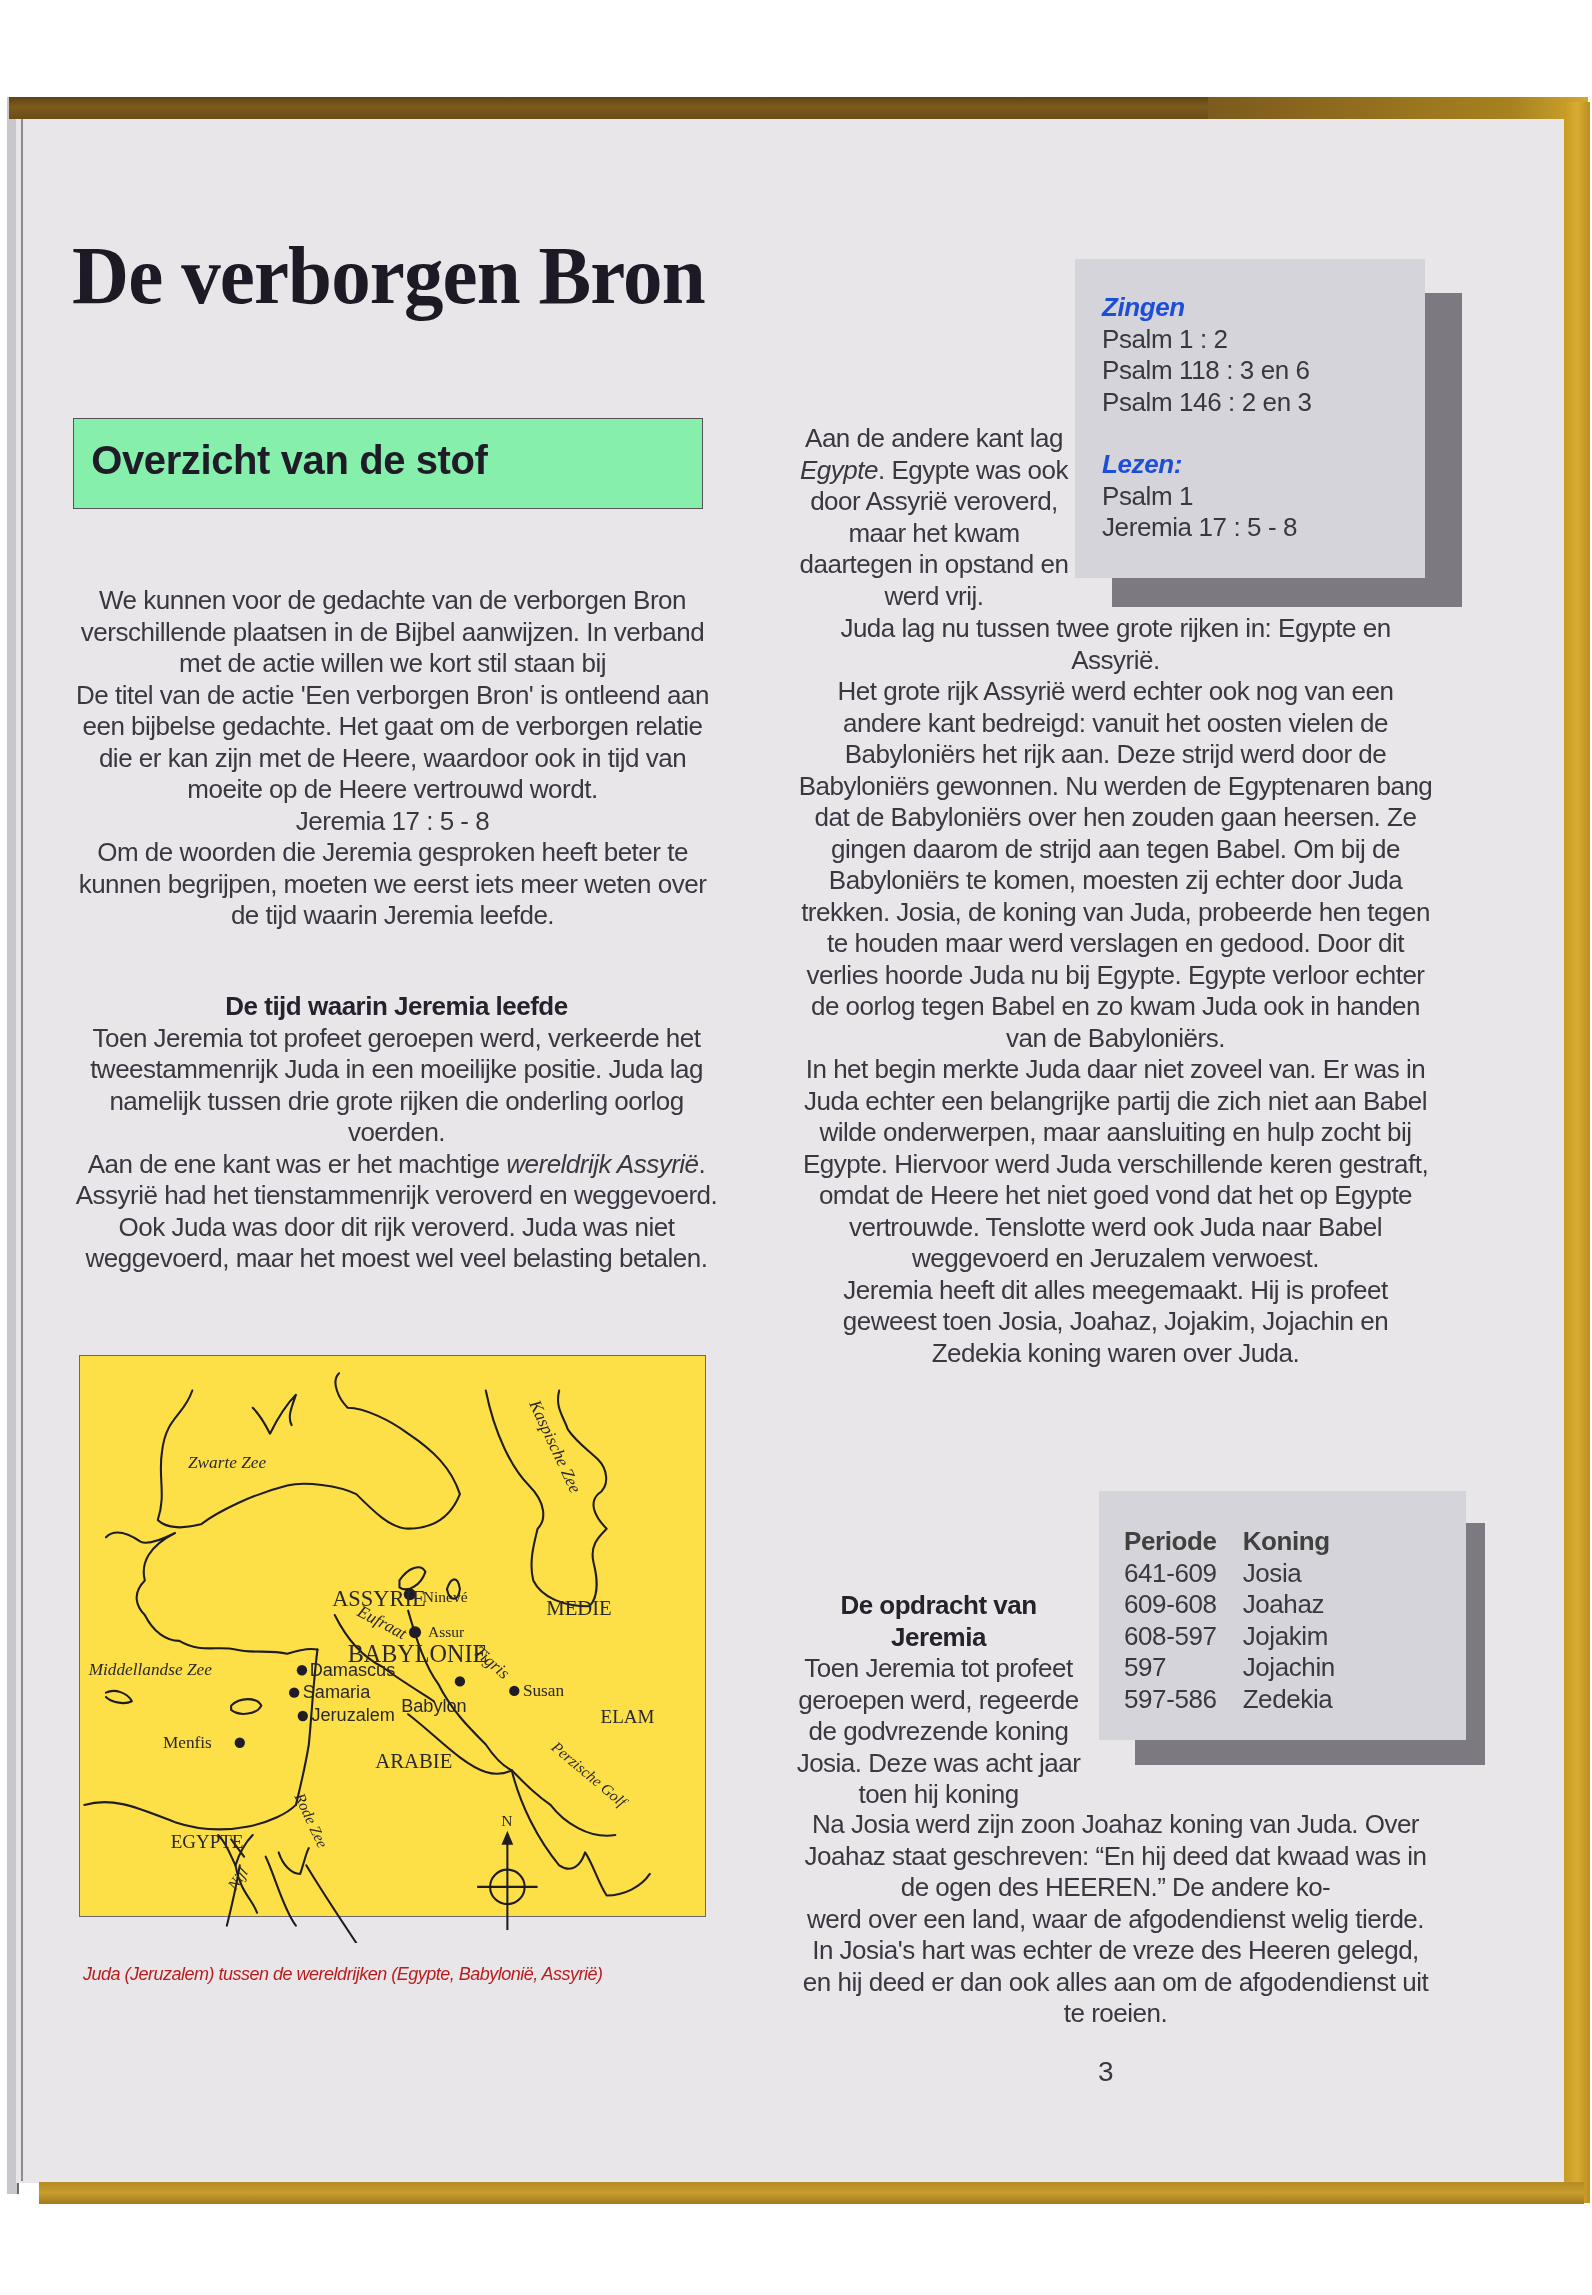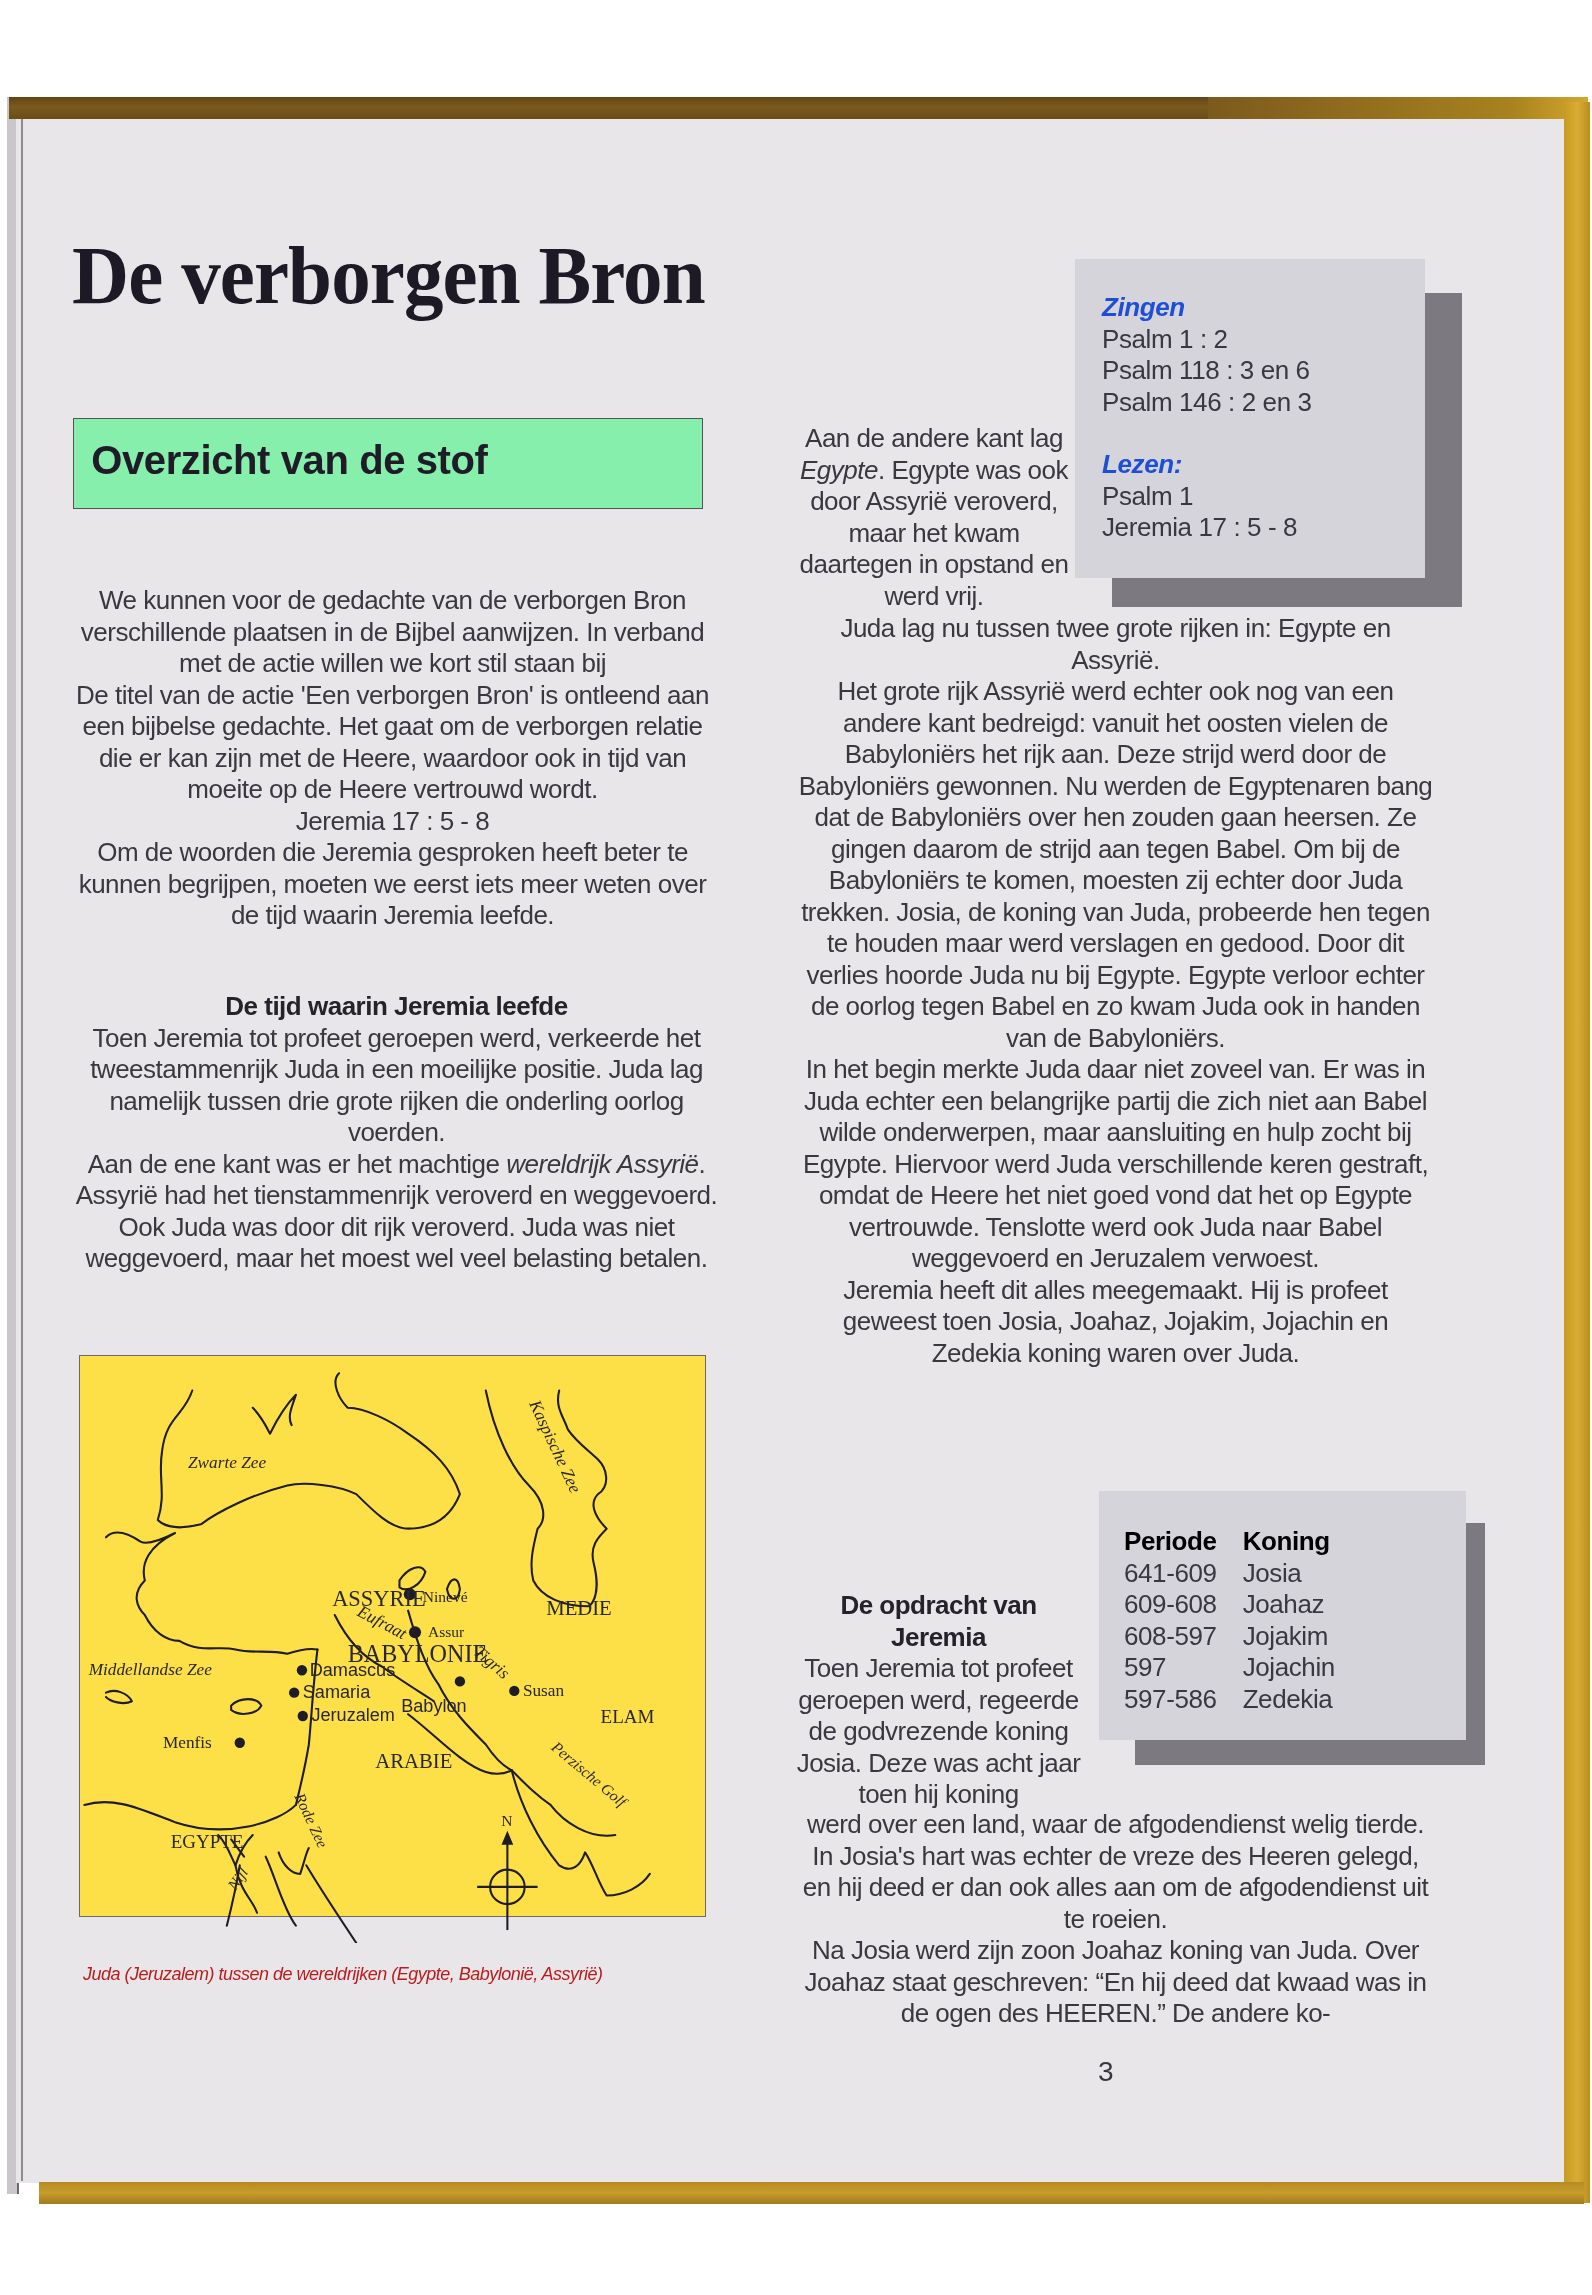--- a/index.html
+++ b/index.html
@@ -54,21 +54,21 @@
     .sidebar1 { position: absolute; left: 1075px; top: 259px; width: 350px; height: 319px; background: #d5d4da; }
     .sidebar1-text { position: absolute; left: 1102px; top: 292px; font-size: 26px; line-height: 31.5px; color: #3a3740; letter-spacing: -0.4px; }
     .sidebar1-text .h { font-weight: bold; font-style: italic; color: #1d4ed8; }
 
     .right-intro { left: 796px; top: 423px; width: 276px; }
     .right-main { left: 796px; top: 613px; width: 639px; }
 
     .sidebar2-shadow { position: absolute; left: 1135px; top: 1523px; width: 350px; height: 242px; background: #7c7a80; }
     .sidebar2 { position: absolute; left: 1099px; top: 1491px; width: 367px; height: 249px; background: #d5d4da; }
     .kings { position: absolute; left: 1124px; top: 1526px; font-size: 26px; line-height: 31.5px; color: #3a3740; border-collapse: collapse; letter-spacing: -0.4px; }
-    .kings th { font-weight: bold; text-align: left; color: #000000; padding: 0 26px 0 0; }
+    .kings th { font-weight: bold; text-align: left; color: #404040; padding: 0 26px 0 0; }
     .kings td { padding: 0 26px 0 0; }
 
     .right-op { left: 796px; top: 1590px; width: 285px; }
     .right-op2 { left: 796px; top: 1809px; width: 639px; }
 
     .page-number { position: absolute; left: 1098px; top: 2056px; font-size: 28px; color: #3a3740; }
     .map-label { font-family: "Liberation Serif", serif; fill: #2a2730; }
   </style>
 </head>
 <body>
@@ -226,18 +226,18 @@
       </tr>
   </tbody>
 </table>
 
 <div class="col right-op">
   <p class="h">De opdracht van Jeremia</p>
   <p>Toen Jeremia tot profeet geroepen werd, regeerde de godvrezende koning Josia. Deze was acht jaar toen hij koning</p>
 </div>
 
 <div class="col right-op2">
+  <p>Na Josia werd zijn zoon Joahaz koning van Juda. Over Joahaz staat geschreven: “En hij deed dat kwaad was in de ogen des HEEREN.” De andere ko-</p>
   <p>werd over een land, waar de afgodendienst welig tierde. In Josia's hart was echter de vreze des Heeren gelegd, en hij deed er dan ook alles aan om de afgodendienst uit te roeien.</p>
-  <p>Na Josia werd zijn zoon Joahaz koning van Juda. Over Joahaz staat geschreven: “En hij deed dat kwaad was in de ogen des HEEREN.” De andere ko-</p>
 </div>
 
 <div class="page-number">3</div>
 
 
 </body></html>

